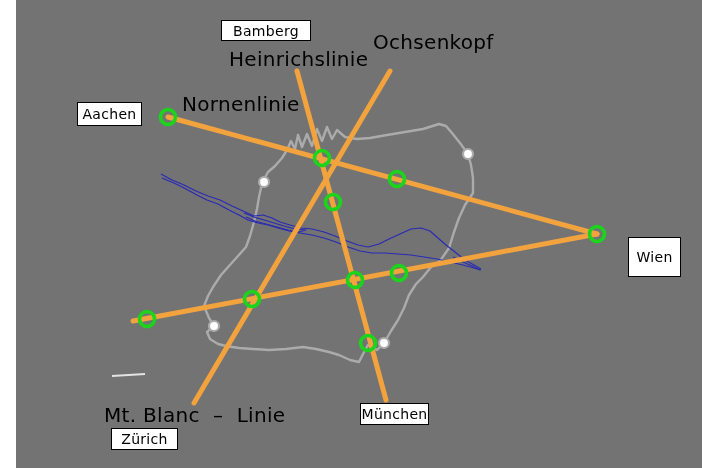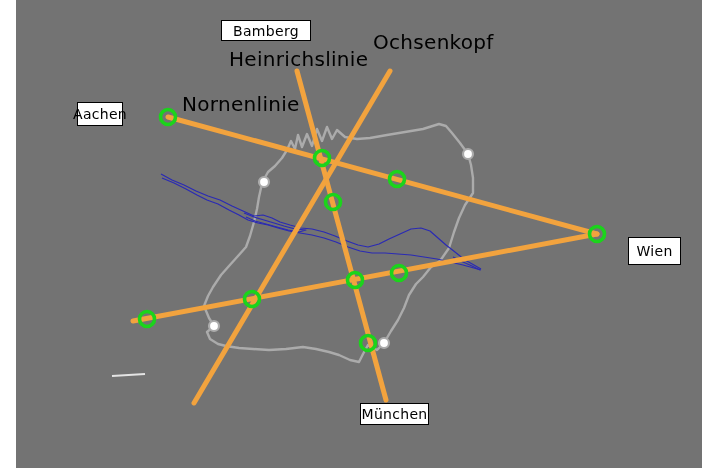--- a/index.html
+++ b/index.html
@@ -48,26 +48,28 @@
         <circle cx="317" cy="202" r="7.5" fill="none" stroke="#1BD41B" stroke-width="3.6"></circle>
         <circle cx="339" cy="280" r="7.5" fill="none" stroke="#1BD41B" stroke-width="3.6"></circle>
         <circle cx="236" cy="299" r="7.5" fill="none" stroke="#1BD41B" stroke-width="3.6"></circle>
         <circle cx="131" cy="319" r="7.5" fill="none" stroke="#1BD41B" stroke-width="3.6"></circle>
         <circle cx="383" cy="273" r="7.5" fill="none" stroke="#1BD41B" stroke-width="3.6"></circle>
       </svg>
     </div>
 
   <div class="boxed" style="left:205px;top:20px;width:90px;height:21px;">Bamberg</div>
 
-  <div class="boxed" style="left:61px;top:102px;width:46px;height:24px;">Aachen</div>
+  <div class="boxed" style="left:61px;top:102px;width:65px;height:24px;">Aachen</div>
 
-  <div class="boxed" style="left:612px;top:237px;width:53px;height:28px;">Wien</div>
+  <div class="boxed" style="left:612px;top:237px;width:53px;height:40px;">Wien</div>
 
   <div class="boxed" style="left:344px;top:403px;width:69px;height:22px;">München</div>
 
+  <div class="boxed" style="left:95px;top:428px;width:67px;height:22px;">Zürich</div>
 
   <div class="map-label" style="left:357px;top:34px;">Ochsenkopf</div>
 
   <div class="map-label" style="left:166px;top:96px;">Nornenlinie</div>
 
   <div class="map-label" style="left:213px;top:51px;">Heinrichslinie</div>
 
+  <div class="map-label" style="left:88px;top:407px;">Mt. Blanc  –  Linie</div>
 </div>
 
 </body></html>

